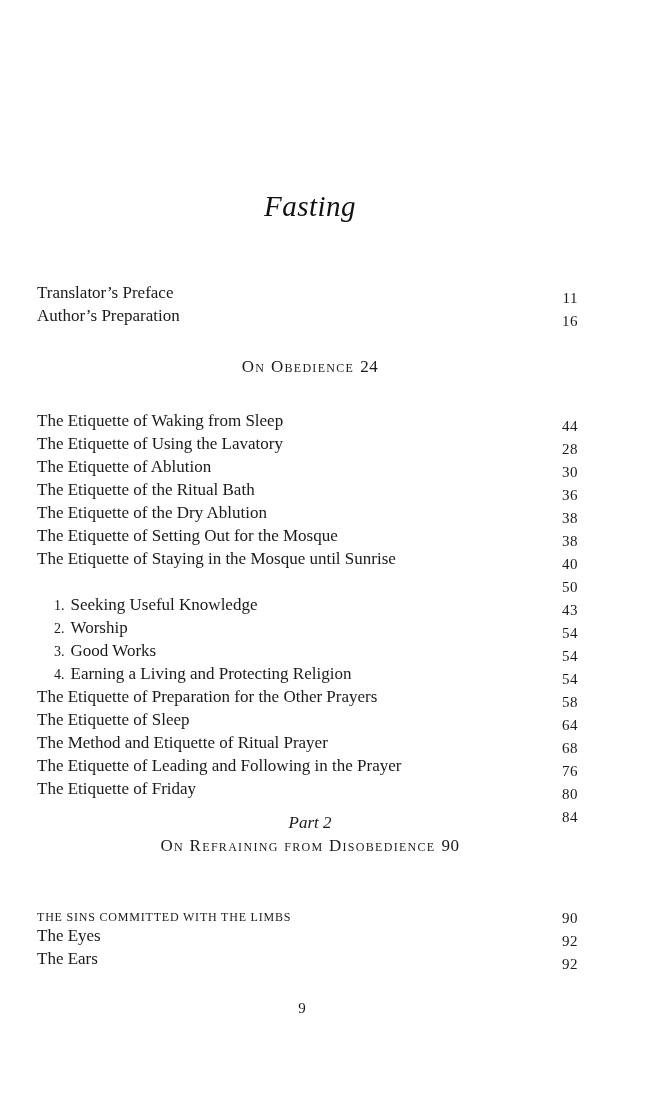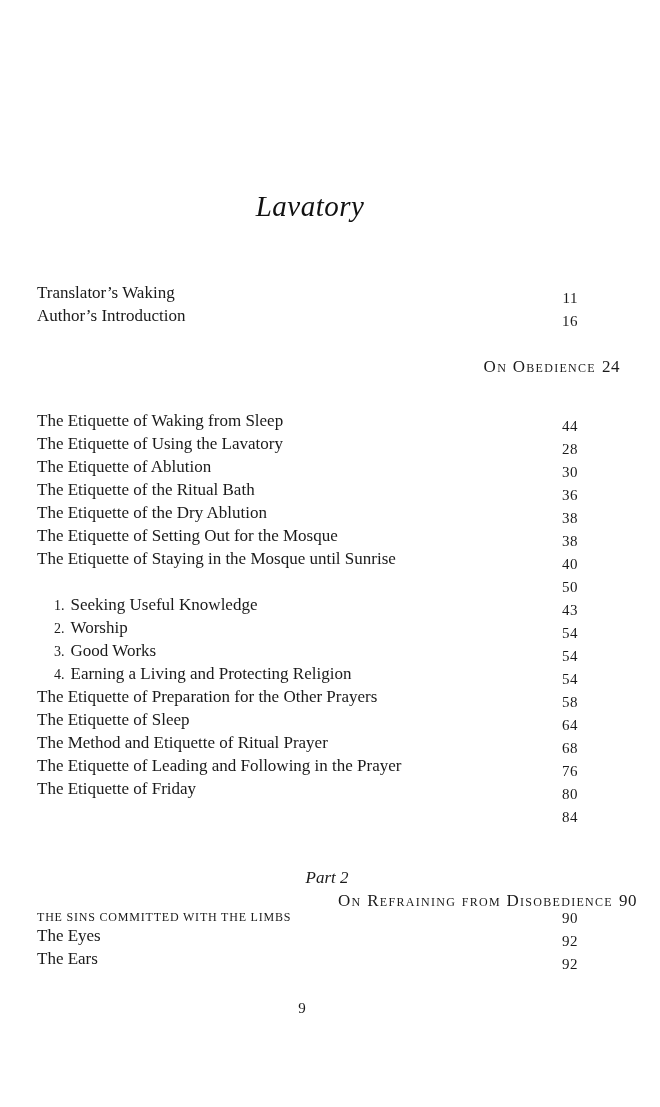--- a/index.html
+++ b/index.html
@@ -70,21 +70,20 @@
       font-size: 17px;
       line-height: 20px;
     }
     .part-heading .part-title {
       display: block;
       font-variant: small-caps;
       font-size: 17px;
       letter-spacing: 1.3px;
       line-height: 22px;
       margin-top: 2px;
-      text-align: right;
     }
     .part-heading .part-page { margin-left: 6px; letter-spacing: 0.5px; }
     .smallcaps-row .label {
       font-size: 12px;
       letter-spacing: 0.8px;
       text-transform: uppercase;
       top: 4px;
     }
     .folio {
       position: absolute;
@@ -93,29 +92,29 @@
       width: 604px;
       text-align: center;
       font-size: 15px;
     }
   </style>
 </head>
 <body>
 
 <div class="page">
 
-  <div class="title">Lavatory</div>
+  <div class="title">Fasting</div>
 
   <div class="toc-list" style="top:283px;">
     <div class="toc-row">
-      <span class="label">Translator’s Waking</span>
+      <span class="label">Translator’s Preface</span>
       <span class="page-num">11</span>
     </div>
     <div class="toc-row">
-      <span class="label">Author’s Introduction</span>
+      <span class="label">Author’s Preparation</span>
       <span class="page-num">16</span>
     </div>
   </div>
 
   <div class="part-heading" style="top:354px;">
     <span class="part-title"><span>On Obedience</span><span class="part-page">24</span></span>
   </div>
 
   <div class="toc-list" style="top:411px;">
     <div class="toc-row">
@@ -183,21 +182,21 @@
       </div>
     <div class="toc-row">
         <span class="label">The Etiquette of Friday</span>
         <span class="page-num">80</span>
       </div>
     <div class="toc-row">
         <span class="page-num">84</span>
       </div>
   </div>
 
-  <div class="part-heading" style="top:868px;padding-left:17px;">
+  <div class="part-heading" style="top:813px;">
     <span class="part-label">Part 2</span>
     <span class="part-title"><span>On Refraining from Disobedience</span><span class="part-page">90</span></span>
   </div>
 
   <div class="toc-list" style="top:903px;text-align:right;">
     <div class="toc-row smallcaps-row">
         <span class="label">The sins committed with the limbs</span>
         <span class="page-num">90</span>
       </div>
     <div class="toc-row">

